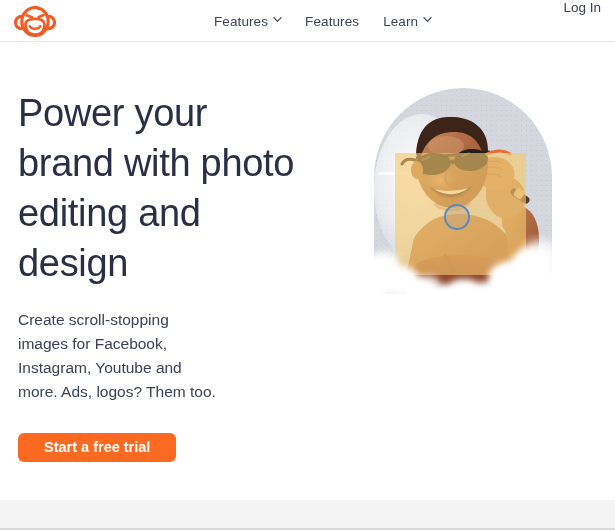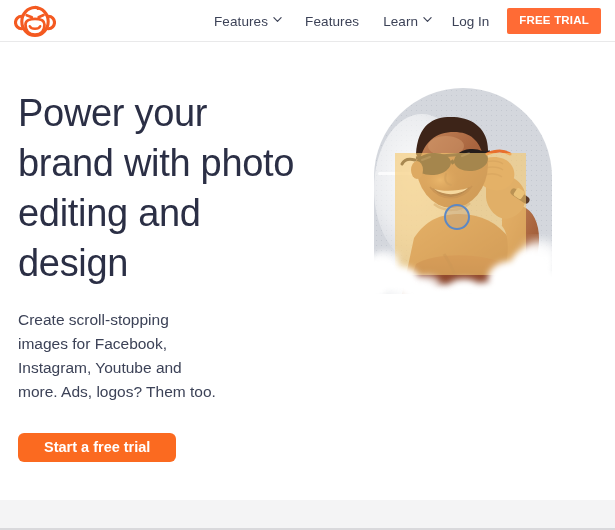--- a/index.html
+++ b/index.html
@@ -72,21 +72,20 @@
     top: -2px;
   }
   .caret svg { display: block; }
 
   .nav-right {
     position: absolute;
     right: 14px;
     top: 0;
     height: 42px;
     display: flex;
-    align-items: center;
     gap: 18px;
   }
   .login-link {
     font-size: 13.5px;
     color: #3c4257;
     cursor: pointer;
     white-space: nowrap;
   }
   .btn-free-trial {
     background: #ff6b35;
@@ -288,21 +287,20 @@
         <span class="caret">
           <svg width="9" height="9" viewBox="0 0 10 10">
               <path d="M1 3 L5 7 L9 3" fill="none" stroke="#3c4257" stroke-width="1.3" stroke-linecap="round" stroke-linejoin="round"></path>
             </svg>
         </span>
       </span>
     </nav>
 
     <div class="nav-right">
       <span class="login-link">Log In</span>
-      <button class="btn-free-trial">FREE TRIAL</button>
     </div>
   </div>
 
   <div class="hero-copy">
     <h1 class="headline">Power your brand with photo editing and design</h1>
     <p class="subcopy">Create scroll-stopping images for Facebook, Instagram, Youtube and more. Ads, logos? Them too.</p>
     <button class="btn-start-trial">Start a free trial</button>
   </div>
 
   <div class="hero-art">

